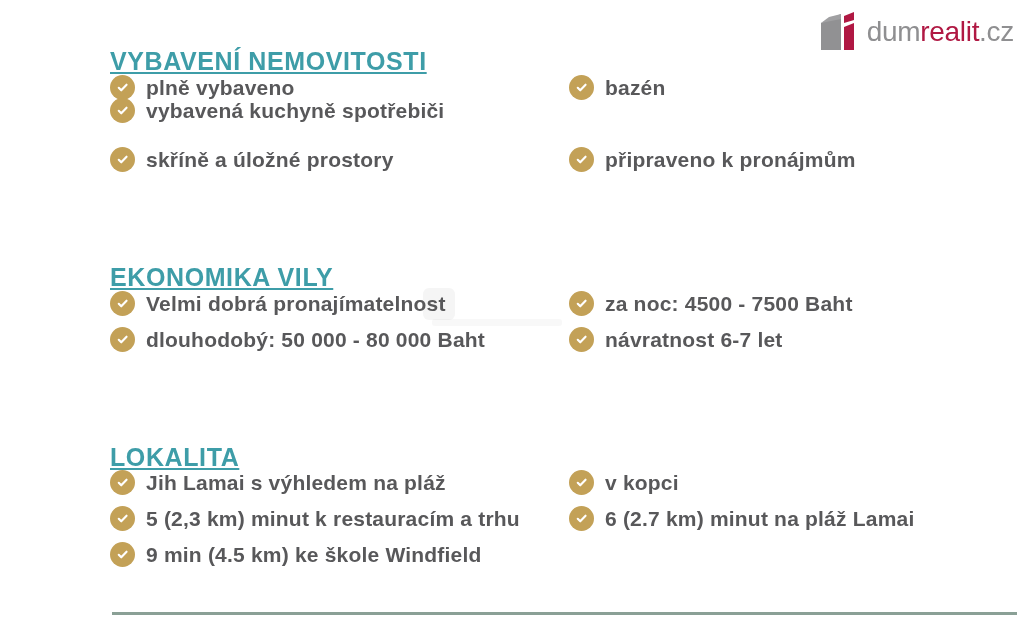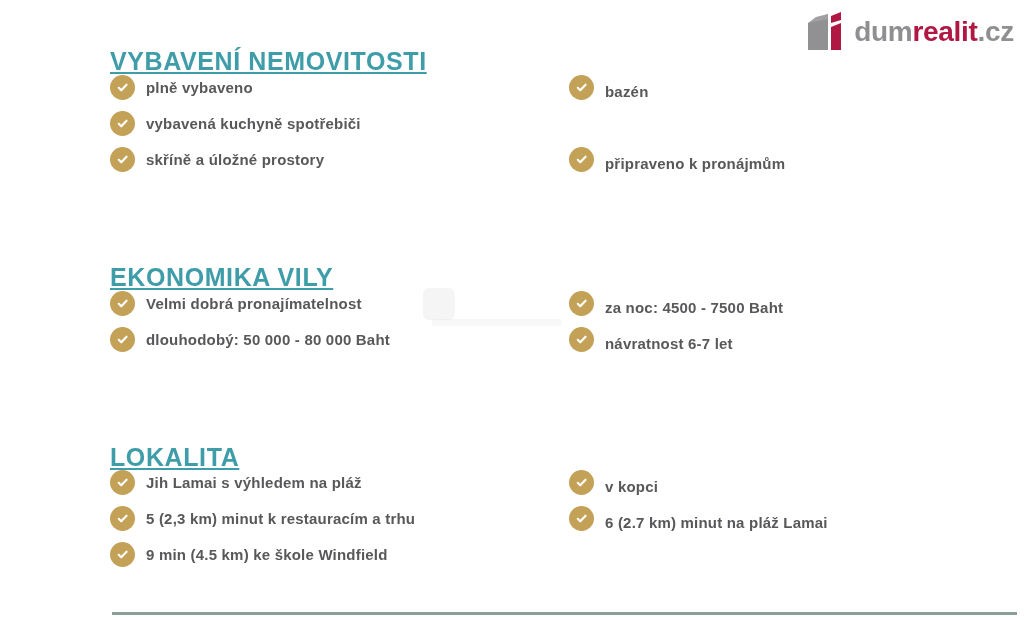--- a/index.html
+++ b/index.html
@@ -20,36 +20,36 @@
     display:flex;align-items:center;gap:11px;height:25px;
     white-space:nowrap;
   }
   .check-circle{
     width:25px;height:25px;border-radius:50%;
     background:#c3a157;flex:0 0 25px;
     display:flex;align-items:center;justify-content:center;
   }
   .check-circle svg{width:15px;height:15px;display:block;}
   .item-label{
-    font-size:15px;font-weight:600;letter-spacing:.2px;
+    font-size:21px;font-weight:600;letter-spacing:.2px;
     color:#58585a;
   }
   .col-left{left:110px;}
   .col-right{left:569px;align-items:flex-end;}
   .logo{
     position:absolute;top:10px;right:10px;
     display:flex;align-items:flex-end;gap:8px;
   }
   .logo-mark{width:40px;height:40px;display:block;}
   .logo-text{
     font-size:28px;line-height:36px;letter-spacing:-0.3px;
     white-space:nowrap;
   }
-  .logo-gray{color:#8f8f91;font-weight:700;}
-  .logo-red{color:#b01843;font-weight:700;}
+  .logo-gray{color:#8f8f91;font-weight:400;}
+  .logo-red{color:#b01843;font-weight:400;}
   .divider{
     position:absolute;left:112px;top:612px;
     width:905px;height:3px;background:#8aa096;
   }
   .watermark-blob{
     position:absolute;left:423px;top:288px;width:32px;height:32px;
     background:rgba(120,120,120,0.07);border-radius:6px;
   }
   .watermark-bar{
     position:absolute;left:432px;top:319px;width:130px;height:7px;
@@ -74,21 +74,21 @@
   <h2 class="section-title" style="top:26px">VYBAVENÍ NEMOVITOSTI</h2>
 
   <div class="row col-left" style="top:75px">
     <span class="check-circle">
         <svg viewBox="0 0 24 24">
           <path d="M6 12.5l4 4 8.5-9" fill="none" stroke="#fff" stroke-width="3.4" stroke-linecap="round" stroke-linejoin="round"></path>
         </svg>
       </span>
     <span class="item-label">plně vybaveno</span>
   </div>
-  <div class="row col-left" style="top:111px">
+  <div class="row col-left" style="top:98px">
     <span class="check-circle">
         <svg viewBox="0 0 24 24">
           <path d="M6 12.5l4 4 8.5-9" fill="none" stroke="#fff" stroke-width="3.4" stroke-linecap="round" stroke-linejoin="round"></path>
         </svg>
       </span>
     <span class="item-label">vybavená kuchyně spotřebiči</span>
   </div>
   <div class="row col-left" style="top:147px">
     <span class="check-circle">
         <svg viewBox="0 0 24 24">

